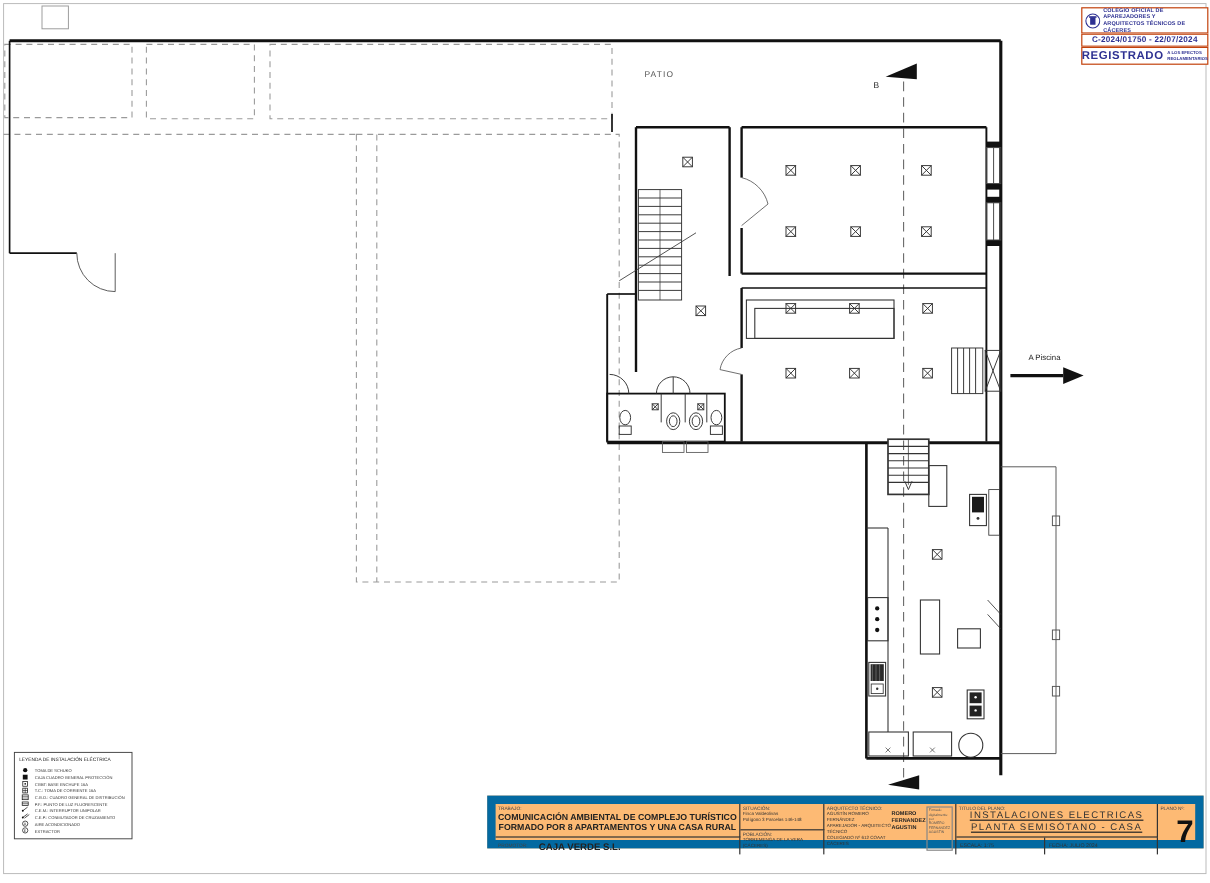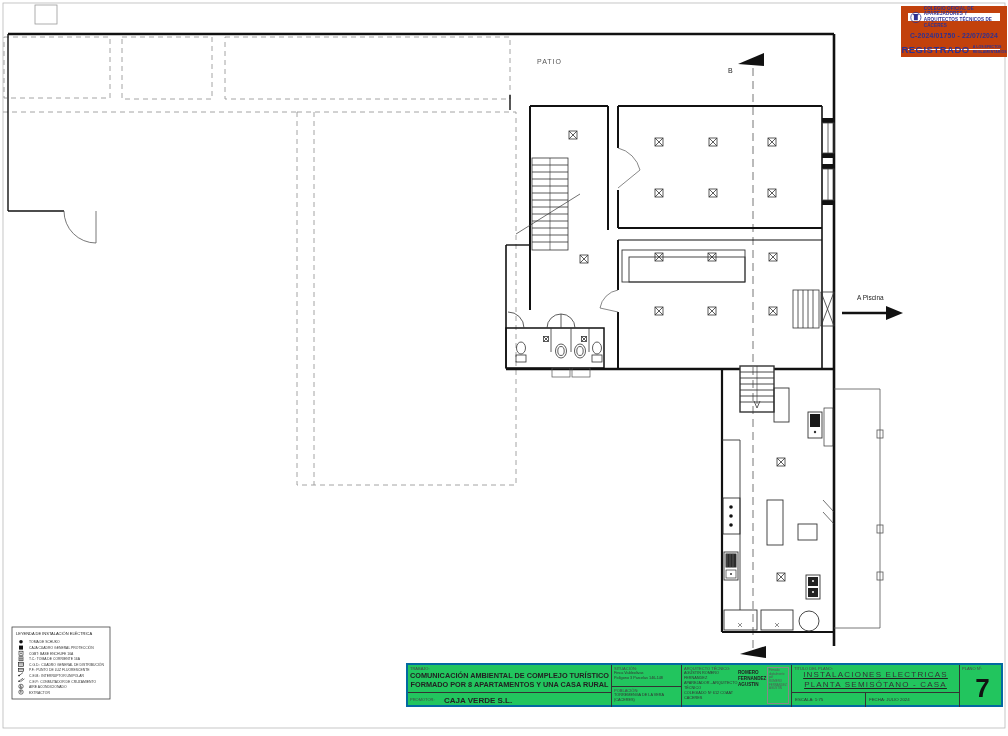--- a/index.html
+++ b/index.html
@@ -2,32 +2,32 @@
 <html><head>
 <meta charset="utf-8">
 <style>
   html,body{margin:0;padding:0;background:#ffffff;}
   #sheet{position:relative;width:1008px;height:736px;background:#ffffff;
          font-family:"Liberation Sans",sans-serif;overflow:hidden;}
   svg text{font-family:"Liberation Sans",sans-serif;}
 
   
   .stamp{position:absolute;left:901px;top:6px;width:106px;color:#2e3192;}
-  .stamp .box{border:7px solid #c2410c;background:#fff;box-sizing:border-box;}
+  .stamp .box{border:1px solid #c2410c;background:#fff;box-sizing:border-box;}
   .stamp .org{display:flex;align-items:center;gap:2px;height:22px;padding:1px 2px;}
   .stamp .orgtxt{font-size:4.6px;font-weight:bold;line-height:1.25;letter-spacing:.1px;}
   .stamp .reg{height:11px;margin-top:0px;display:flex;align-items:center;justify-content:center;
               font-size:6.8px;font-weight:bold;letter-spacing:.2px;}
   .stamp .rgd{height:15px;display:flex;align-items:center;justify-content:center;gap:3px;}
   .stamp .rgd .big{font-size:9.5px;font-weight:bold;letter-spacing:.5px;}
   .stamp .rgd .small{font-size:3.6px;font-weight:bold;line-height:1.2;text-align:left;}
 
   
   .tblock{position:absolute;left:406px;top:663px;width:597px;height:44px;
-          border:2px solid #0369a1;box-sizing:border-box;background:#22c55e;color:#222;}
+          border:7px solid #0369a1;box-sizing:border-box;background:#fdba74;color:#222;}
   .cell{position:absolute;border-right:1px solid #333;border-bottom:1px solid #333;
         box-sizing:border-box;overflow:hidden;}
   .lbl{font-size:4px;color:#444;position:absolute;left:2px;top:1px;white-space:nowrap;}
   .c-trabajo{left:0;top:0;width:204px;height:28px;}
   .c-trabajo .t1,.c-trabajo .t2{text-align:center;font-weight:bold;font-size:7.3px;line-height:1.25;}
   .c-trabajo .wrap{margin-top:6px;}
   .c-promotor{left:0;top:28px;width:204px;height:14px;border-bottom:none;}
   .c-promotor .v{font-weight:bold;font-size:8px;position:absolute;left:36px;top:3px;}
   .c-sit{left:204px;top:0;width:70px;height:22px;}
   .c-pob{left:204px;top:22px;width:70px;height:20px;border-bottom:none;}

